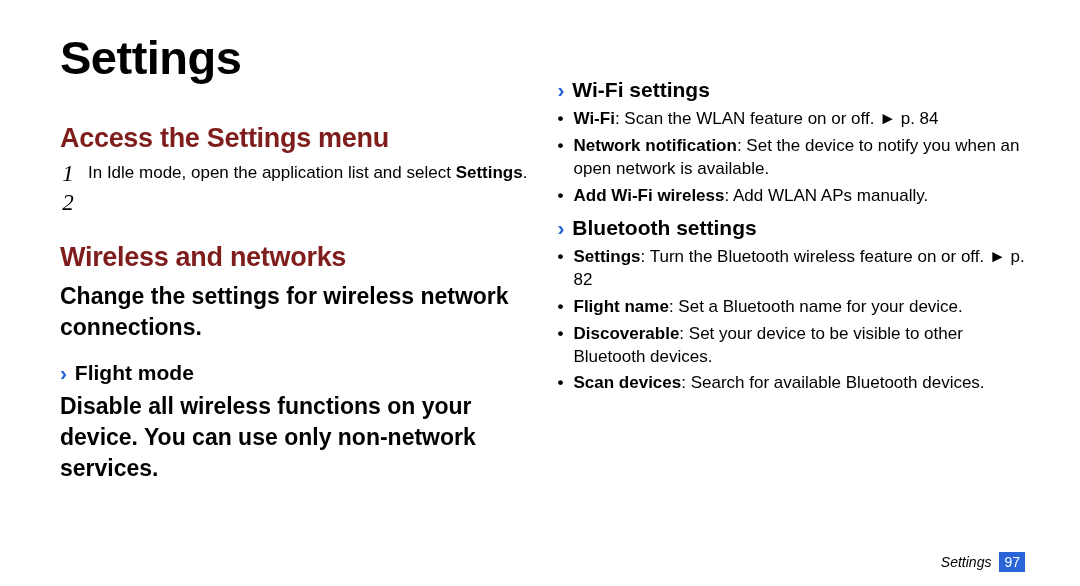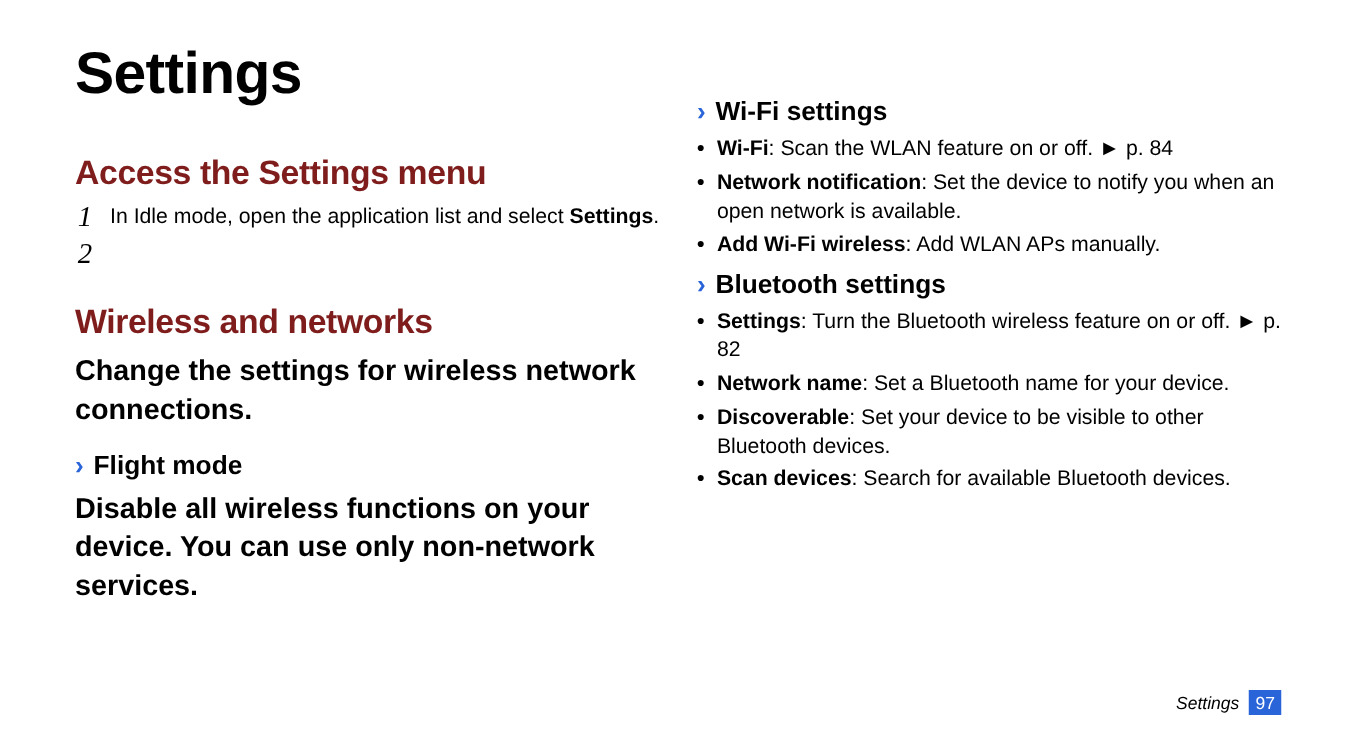--- a/index.html
+++ b/index.html
@@ -165,21 +165,21 @@
     <div class="bullet-item">
       <div class="bullet-dot">•</div>
       <div>
         <span class="bold">Settings</span><span>: Turn the Bluetooth wireless feature on or off. </span><span class="tri">►</span><span> p. 82</span>
       </div>
     </div>
 
     <div class="bullet-item">
       <div class="bullet-dot">•</div>
       <div>
-        <span class="bold">Network name</span><span>: Set a Bluetooth name for your device.</span>
+        <span class="bold">Flight name</span><span>: Set a Bluetooth name for your device.</span>
       </div>
     </div>
 
     <div class="bullet-item">
       <div class="bullet-dot">•</div>
       <div>
         <span class="bold">Discoverable</span><span>: Set your device to be visible to other Bluetooth devices.</span>
       </div>
     </div>
 

